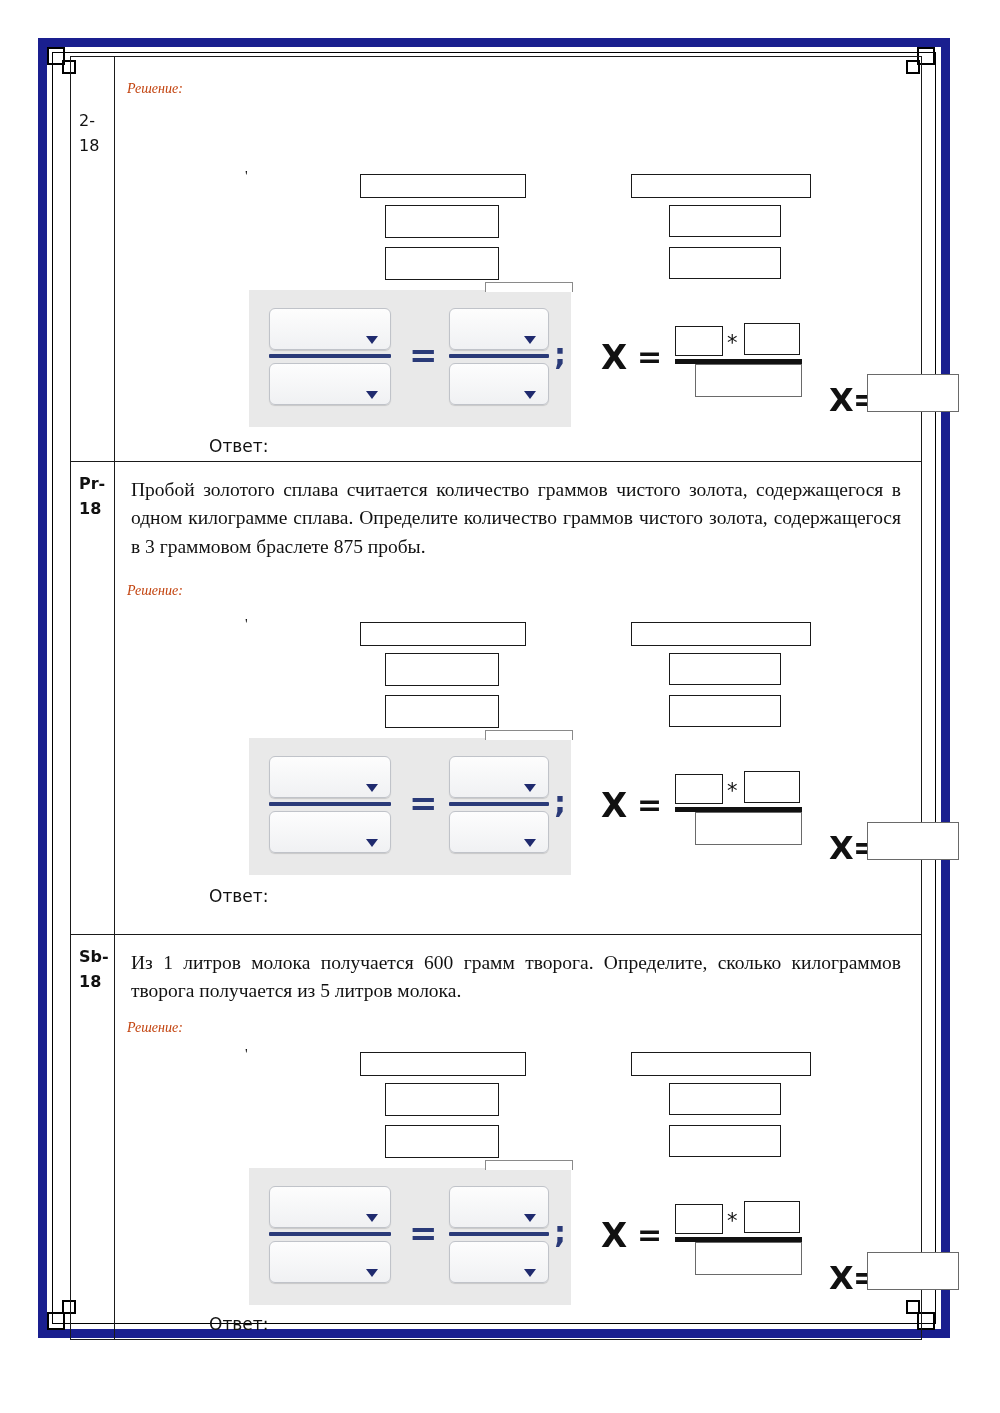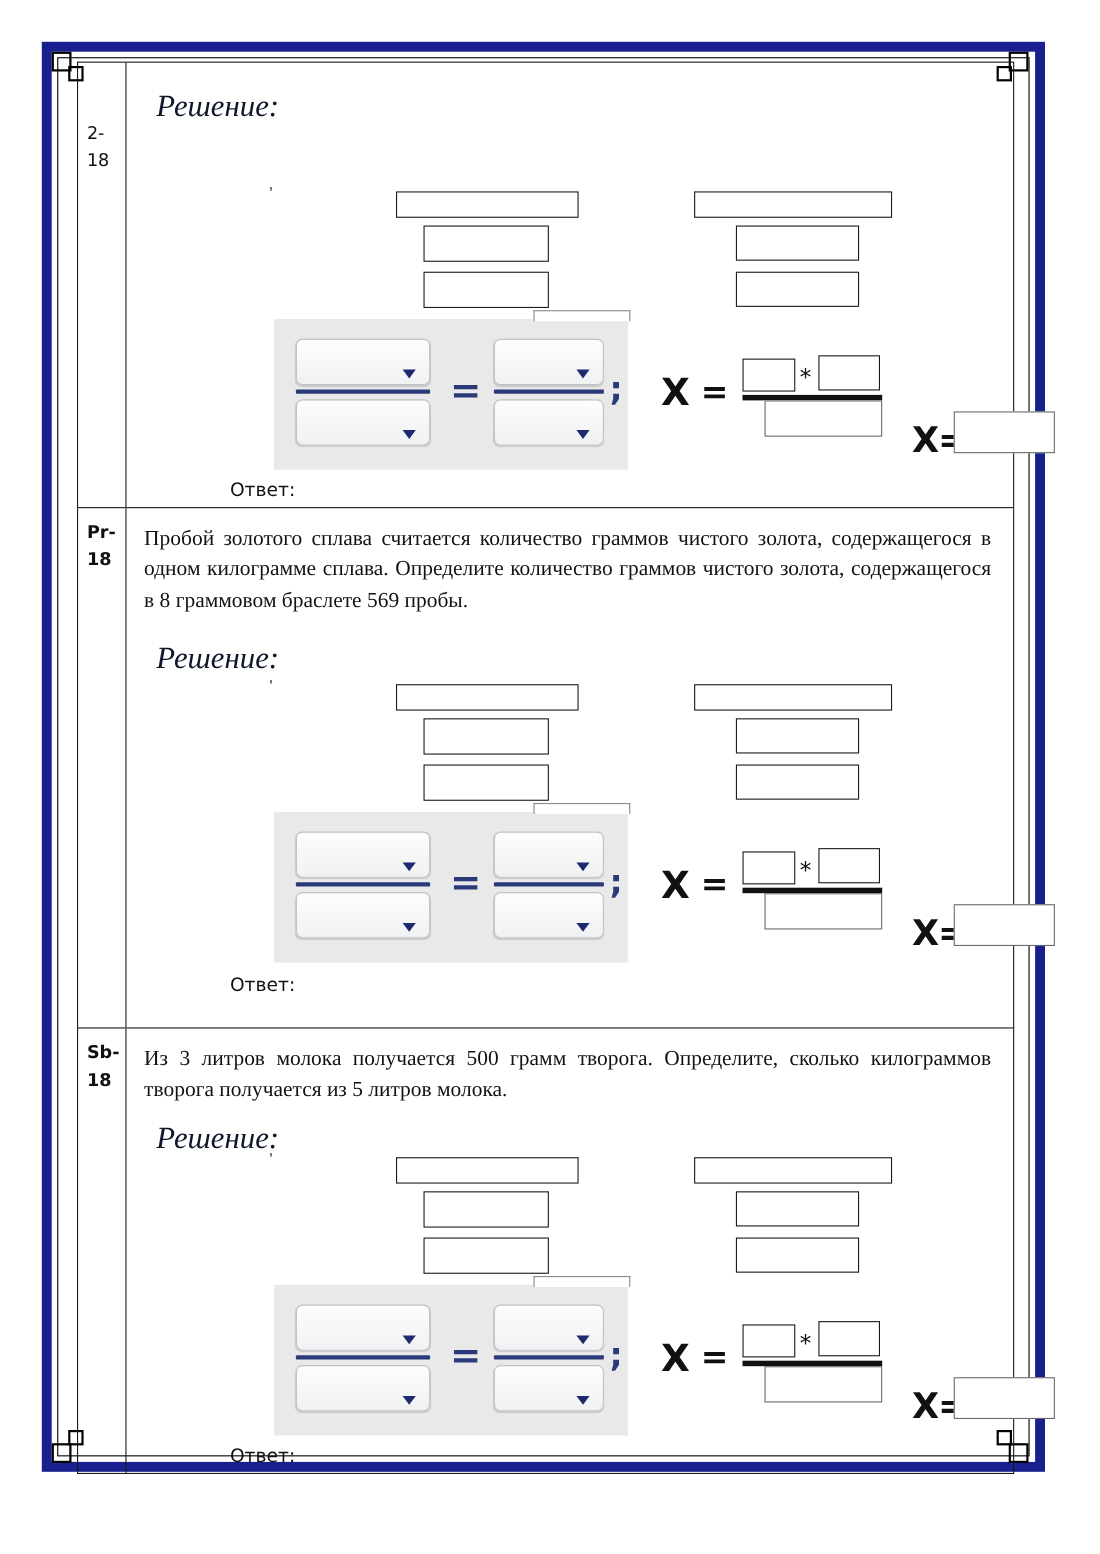--- a/index.html
+++ b/index.html
@@ -89,23 +89,23 @@
     font-family: "Liberation Serif", serif;
     font-size: 19.5px;
     line-height: 1.45;
     color: #111;
     text-align: justify;
     margin: 4px 4px 0 4px;
   }
   .solution-label {
     font-family: "Liberation Serif", serif;
     font-style: italic;
-    font-size: 28px;
-    color: #0f172a;
-    margin: 14px 0 0 15px;
+    font-size: 14px;
+    color: #c2410c;
+    margin: 14px 0 0 0;
   }
   .tick-mark {
     position: absolute;
     left: 130px;
     font-family: "Liberation Serif", serif;
     font-size: 15px;
     color: #111;
     line-height: 1;
   }
 
@@ -305,21 +305,21 @@
       <div class="otvet" style="left:94px; top:379px;">Ответ:</div>
     </div>
   </div>
 
   <div class="row">
     <div class="row-code tight">
       <div>Pr-</div>
       <div>18</div>
     </div>
     <div class="row-body" style="min-height:472px;">
-      <div class="task-text">Пробой золотого сплава считается количество граммов чистого золота, содержащегося в одном килограмме сплава. Определите количество граммов чистого золота, содержащегося в 8 граммовом  браслете 569 пробы.</div>
+      <div class="task-text">Пробой золотого сплава считается количество граммов чистого золота, содержащегося в одном килограмме сплава. Определите количество граммов чистого золота, содержащегося в 3 граммовом  браслете 875 пробы.</div>
       <div class="solution-label" style="margin-top:22px;">Решение:</div>
       <div class="tick-mark" style="top:155px;">'</div>
 
       <div class="obox" style="left:245px; top:160px; width:166px; height:24px;"></div>
       <div class="obox" style="left:270px; top:191px; width:114px; height:33px;"></div>
       <div class="obox" style="left:270px; top:233px; width:114px; height:33px;"></div>
 
       <div class="obox" style="left:516px; top:160px; width:180px; height:24px;"></div>
       <div class="obox" style="left:554px; top:191px; width:112px; height:32px;"></div>
       <div class="obox" style="left:554px; top:233px; width:112px; height:32px;"></div>
@@ -368,21 +368,21 @@
       <div class="otvet" style="left:94px; top:424px;">Ответ:</div>
     </div>
   </div>
 
   <div class="row">
     <div class="row-code tight">
       <div>Sb-</div>
       <div>18</div>
     </div>
     <div class="row-body" style="min-height:404px;">
-      <div class="task-text">Из 3 литров молока получается 500 грамм творога. Определите, сколько килограммов творога получается из 5 литров молока.</div>
+      <div class="task-text">Из 1 литров молока получается 600 грамм творога. Определите, сколько килограммов творога получается из 5 литров молока.</div>
       <div class="solution-label">Решение:</div>
       <div class="tick-mark" style="top:112px;">'</div>
 
       <div class="obox" style="left:245px; top:117px; width:166px; height:24px;"></div>
       <div class="obox" style="left:270px; top:148px; width:114px; height:33px;"></div>
       <div class="obox" style="left:270px; top:190px; width:114px; height:33px;"></div>
 
       <div class="obox" style="left:516px; top:117px; width:180px; height:24px;"></div>
       <div class="obox" style="left:554px; top:148px; width:112px; height:32px;"></div>
       <div class="obox" style="left:554px; top:190px; width:112px; height:32px;"></div>

